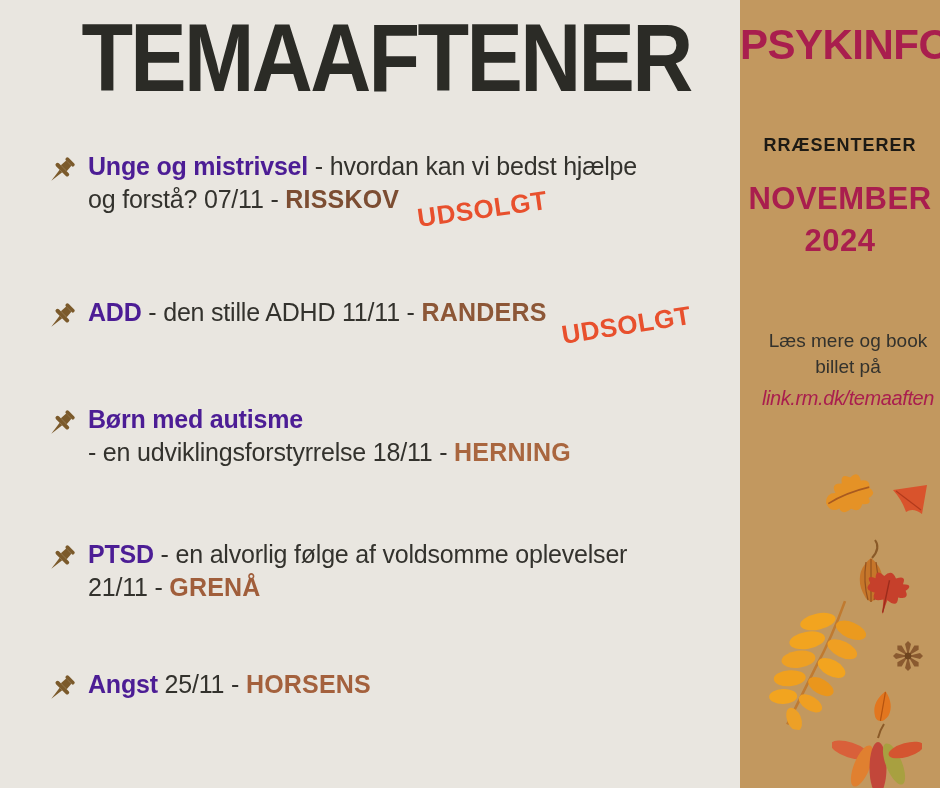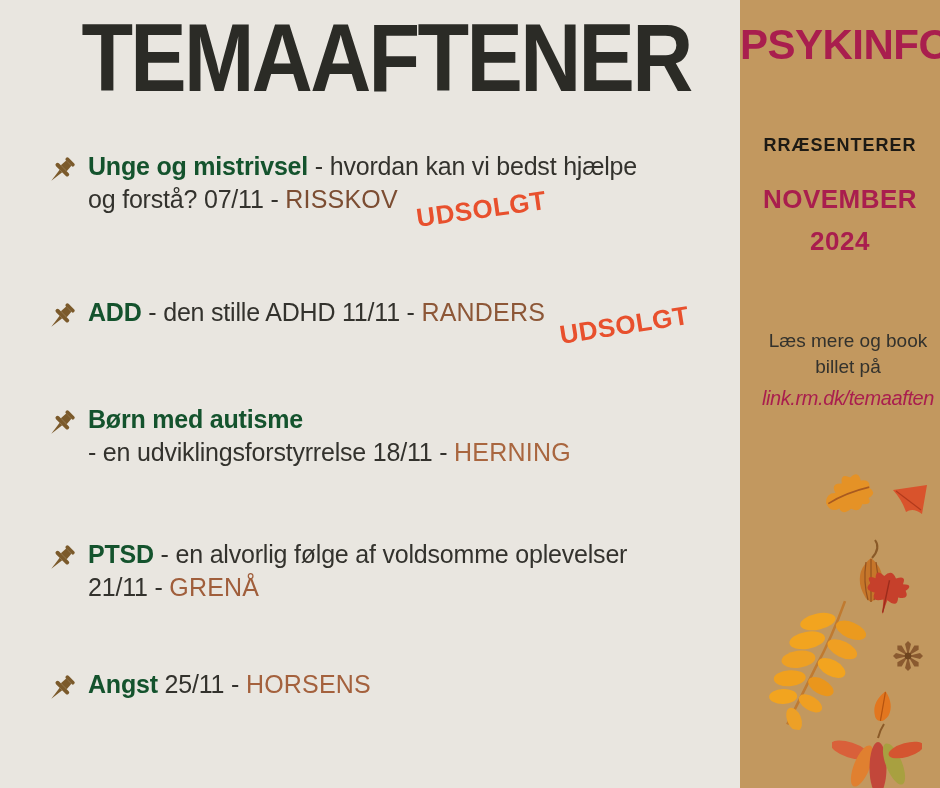--- a/index.html
+++ b/index.html
@@ -15,41 +15,41 @@
     position:absolute;top:6px;left:0;width:740px;text-align:center;
     font-size:96px;line-height:104px;font-weight:bold;color:#2b2b26;
     letter-spacing:-3px;transform:scaleX(0.88);transform-origin:50% 0;
     white-space:nowrap;
   }
 
   .event{
     position:absolute;left:72px;width:640px;
     font-size:25px;line-height:33px;color:#33322d;letter-spacing:-0.2px;
   }
-  .event .name{font-weight:bold;color:#14532d;}
-  .event .loc{font-weight:normal;letter-spacing:0.2px;}
+  .event .name{font-weight:bold;color:#4c1d95;}
+  .event .loc{font-weight:bold;letter-spacing:0.2px;}
   .pin{position:absolute;left:26px;width:37px;height:37px;}
   .soldout{
     display:inline-block;font-weight:bold;font-size:26px;letter-spacing:0.5px;
     transform:rotate(-8deg);position:relative;top:10px;margin-left:18px;
     white-space:nowrap;
   }
   .soldout.s2{transform:rotate(-9deg);top:13px;margin-left:14px;}
 
   .brand{
     position:absolute;top:22px;left:0;width:200px;text-align:center;
     font-size:42px;line-height:45px;font-weight:bold;letter-spacing:-0.5px;
   }
   .presents{
     position:absolute;top:135px;left:0;width:200px;text-align:center;
     font-size:18px;font-weight:bold;color:#1d1a14;letter-spacing:1px;
   }
   .month{
     position:absolute;top:178px;left:0;width:200px;text-align:center;
-    font-size:26px;line-height:42px;font-weight:bold;letter-spacing:0.5px;
+    font-size:31px;line-height:42px;font-weight:bold;letter-spacing:0.5px;
   }
   .cta{
     position:absolute;top:328px;left:0;width:216px;text-align:center;
     font-size:19px;line-height:26px;color:#33322d;
   }
   .cta .link{display:block;margin-top:5px;font-size:20px;letter-spacing:-0.4px;cursor:pointer;}
 
   .leaf{position:absolute;}
 </style>
 </head>

